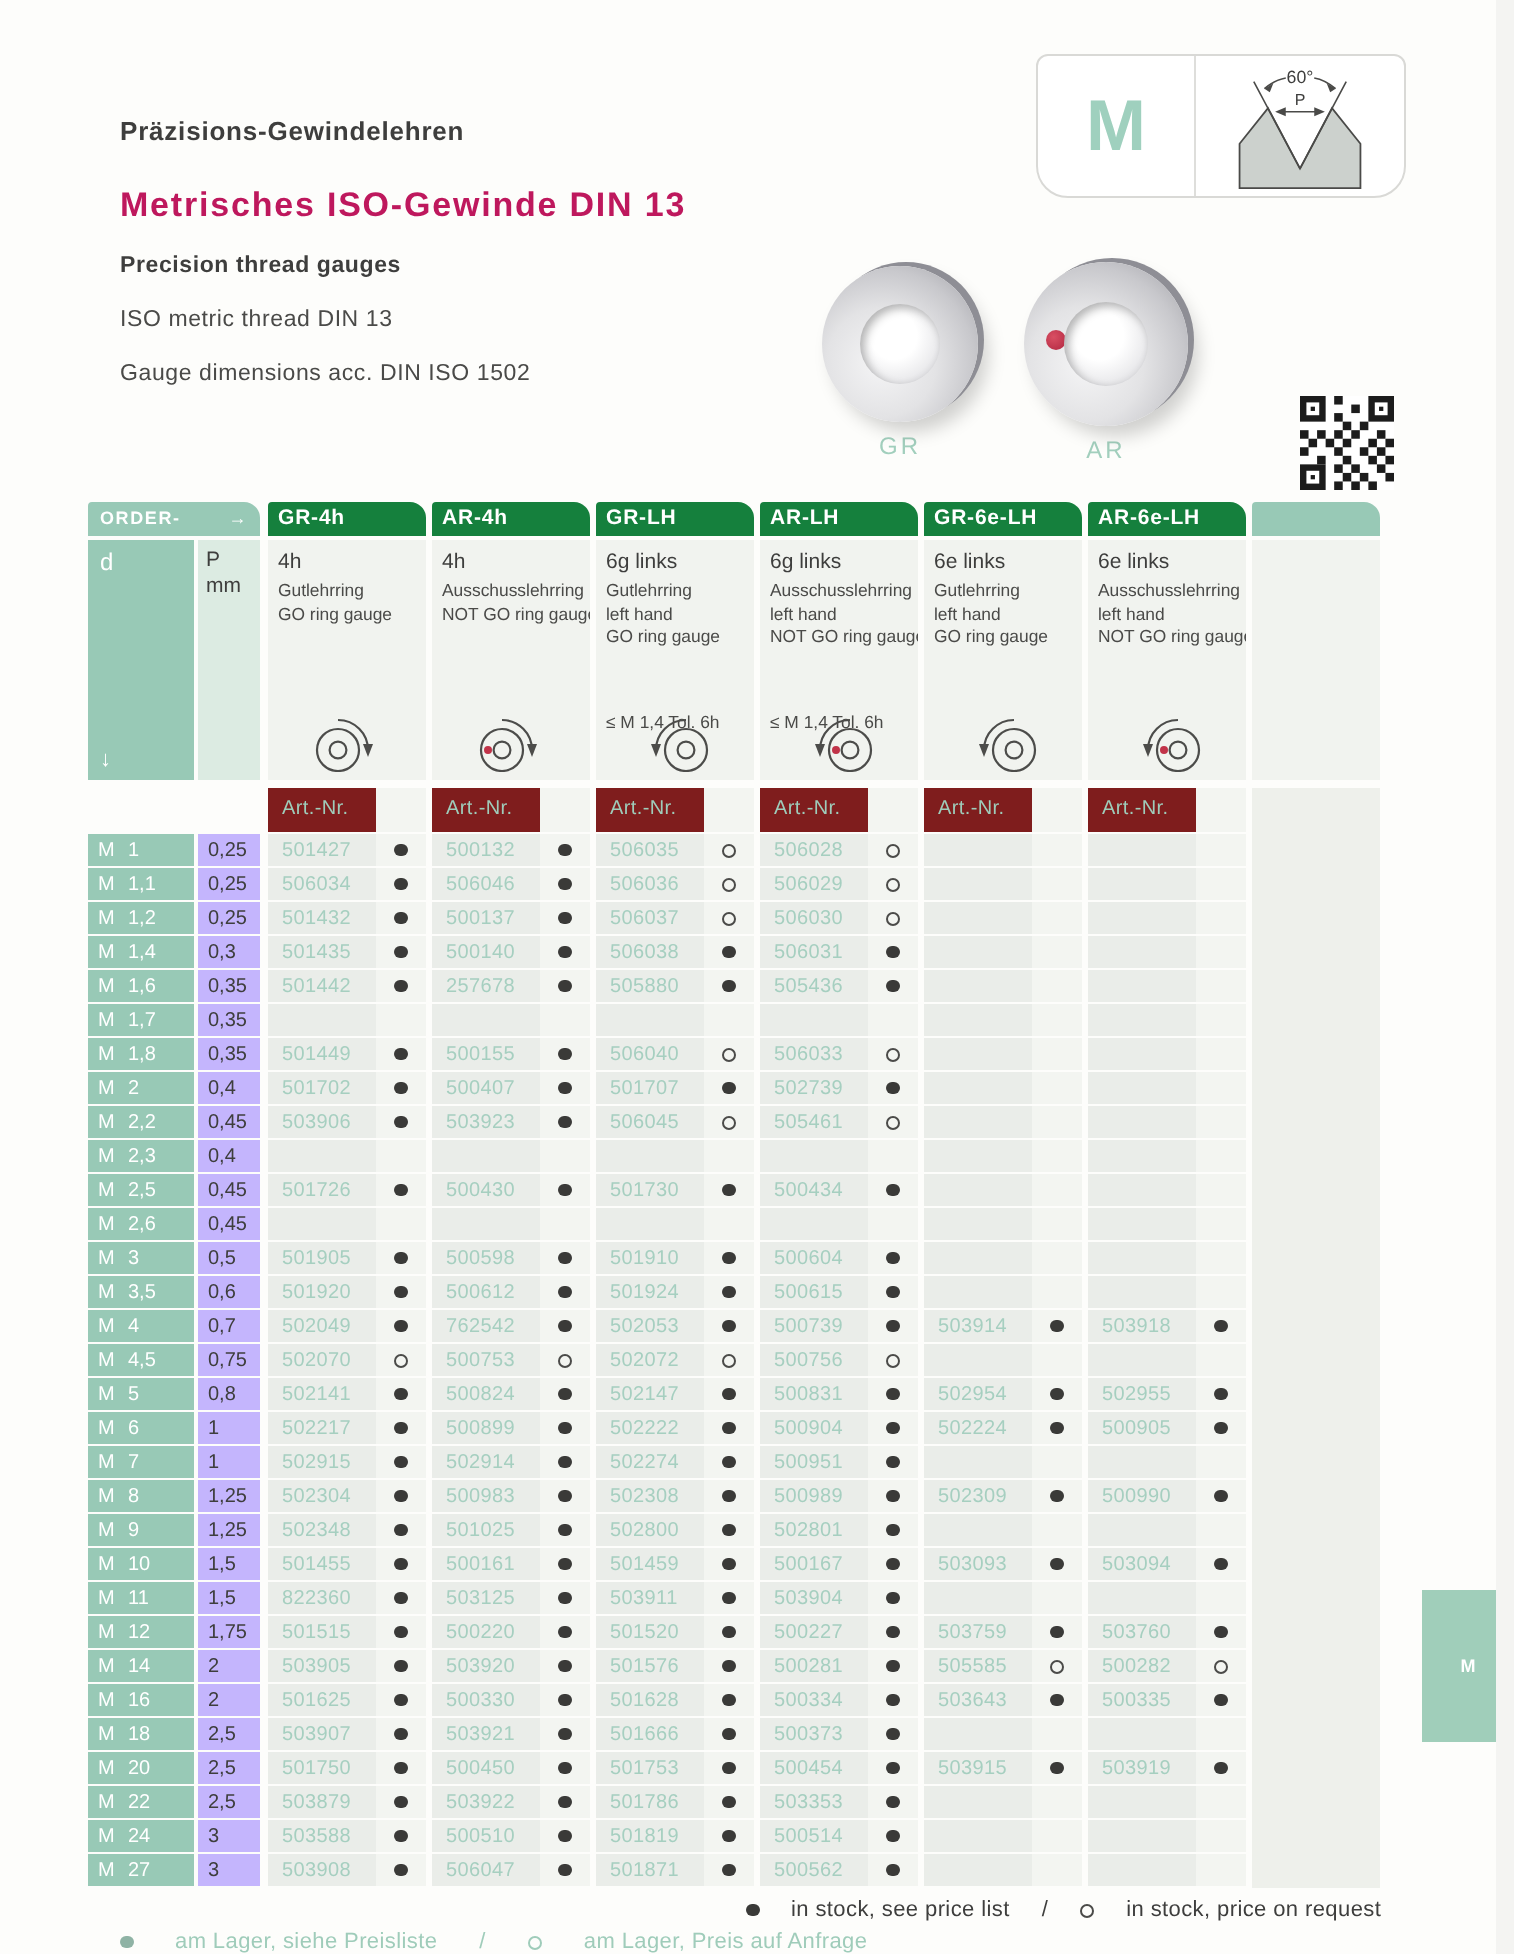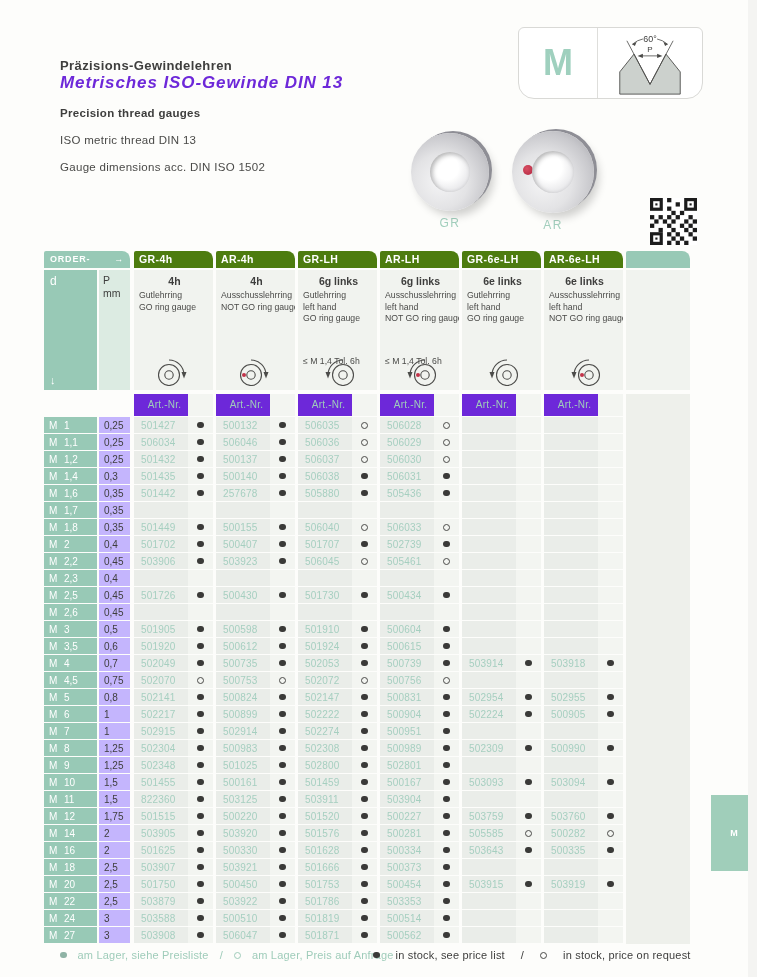--- a/index.html
+++ b/index.html
@@ -5,21 +5,21 @@
   html,body{margin:0;padding:0;}
   body{
     width:757px;height:977px;position:relative;overflow:hidden;
     background:#fdfdfb;
     font-family:"Liberation Sans", sans-serif;
     color:#3e3e3d;
   }
   
   .titles{position:absolute;left:60px;top:58px;}
   .t-de{font-size:13px;font-weight:bold;letter-spacing:.4px;color:#3e3e3d;}
-  .t-sub{font-size:17px;font-weight:bold;letter-spacing:.9px;color:#6d28d9;margin-top:0;font-style:italic;}
+  .t-sub{font-size:17px;font-weight:bold;letter-spacing:.9px;color:#be185d;margin-top:20px;}
   .t-note{font-size:12px;letter-spacing:.4px;color:#4a4a48;margin-top:5px;}
   .t-en{font-size:11.5px;font-weight:bold;letter-spacing:.3px;color:#3e3e3d;margin-top:14px;}
   .t-en2{font-size:11.5px;letter-spacing:.3px;color:#4a4a48;margin-top:15px;}
   
   .badge{position:absolute;left:518px;top:27px;width:183px;height:70px;background:#fff;
     border:1.5px solid #d9d9d6;border-radius:6px 6px 16px 16px;display:flex;}
   .badge-m{width:78px;display:flex;align-items:center;justify-content:center;
     font-size:36px;font-weight:bold;color:#9fd0be;border-right:1px solid #dededb;}
   .badge-p{flex:1;display:flex;align-items:center;justify-content:center;}
   
@@ -36,62 +36,62 @@
     background:radial-gradient(circle at 38% 35%, #d94f63, #b02740);}
   .glabel{margin-top:5px;font-size:12px;letter-spacing:1.5px;color:#a2cfbd;}
   
   .qr{position:absolute;left:650px;top:198px;}
   
   .gtable{position:absolute;left:44px;top:251px;width:646px;}
   .hrow{display:flex;height:17px;margin-bottom:2px;}
   .oc-block{width:86px;margin-right:4px;background:#98c9b6;color:#fff;border-radius:2px 8px 0 0;
     font-size:9px;font-weight:bold;letter-spacing:.8px;line-height:17px;
     display:flex;justify-content:space-between;padding:0 6px;box-sizing:border-box;}
-  .hblock{width:79px;margin-right:3px;background:#4d7c0f;color:#fff;border-radius:2px 8px 0 0;
+  .hblock{width:79px;margin-right:3px;background:#15803d;color:#fff;border-radius:2px 8px 0 0;
     font-size:10.5px;font-weight:bold;letter-spacing:.4px;line-height:17px;
     padding-left:5px;box-sizing:border-box;white-space:nowrap;overflow:hidden;}
   .hfill{width:64px;background:#98c9b6;border-radius:2px 8px 0 0;}
   .drow{display:flex;height:120px;margin-bottom:4px;}
   .d-block{width:53px;margin-right:2px;background:#98c9b6;color:#fff;position:relative;
     font-size:12px;padding:4px 0 0 6px;box-sizing:border-box;}
   .d-arrow{position:absolute;left:6px;bottom:4px;font-size:11px;}
   .p-block{width:31px;margin-right:4px;background:#dcebe2;color:#3e3e3d;
     font-size:10.5px;line-height:13px;padding:4px 0 0 4px;box-sizing:border-box;}
   .dblock{width:79px;margin-right:3px;background:#f1f3ef;position:relative;
     padding:4px 3px 0 5px;box-sizing:border-box;overflow:hidden;}
   .dblock .dl{font-size:8.7px;line-height:11.5px;color:#4a4a48;white-space:nowrap;}
-  .dblock .dl.b{font-size:10.5px;font-weight:bold;color:#3e3e3d;line-height:14px;margin-bottom:2px;text-align:center;}
+  .dblock .dl.b{font-size:10.5px;font-weight:normal;color:#3e3e3d;line-height:14px;margin-bottom:2px;}
   .dblock .note{font-size:8.7px;color:#4a4a48;margin-top:31px;white-space:nowrap;}
   .ricon{position:absolute;bottom:4px;left:0;width:100%;display:flex;justify-content:center;}
   .dfill{width:64px;background:#f1f3ef;}
   .fill-panel{position:absolute;left:582px;top:143px;width:64px;height:550px;background:#eef0eb;}
   .artrow{display:flex;height:22px;margin-bottom:1px;position:relative;z-index:1;}
   .artrow .spacer{width:86px;margin-right:4px;}
-  .artrow .art{width:54px;background:#6d28d9;color:#9fccba;font-size:10px;letter-spacing:.2px;
-    line-height:22px;padding-left:7px;box-sizing:border-box;text-align:center;}
+  .artrow .art{width:54px;background:#7f1d1d;color:#9fccba;font-size:10px;letter-spacing:.2px;
+    line-height:22px;padding-left:7px;box-sizing:border-box;}
   .artrow .dotc{width:25px;background:#f3f5f1;margin-right:3px;}
   .trow{display:flex;height:16px;margin-bottom:1px;position:relative;z-index:1;}
   .cell-label{width:53px;margin-right:2px;background:#98c9b6;color:#fff;font-size:10px;
     display:flex;align-items:center;padding:0 5px;box-sizing:border-box;}
   .cell-label .m{width:15px;}
   .cell-p{width:31px;margin-right:4px;background:#c4b5fd;color:#3e3e3d;font-size:10px;
     display:flex;align-items:center;padding-left:5px;box-sizing:border-box;}
   .pcol{display:flex;margin-right:3px;}
   .pcol .art{width:54px;background:#eaede9;color:#a6cfc0;font-size:10px;letter-spacing:.2px;
     display:flex;align-items:center;padding-left:7px;box-sizing:border-box;}
   .pcol .dotc{width:25px;background:#f3f5f1;display:flex;align-items:center;justify-content:center;}
   .dot-full{width:6.5px;height:6.5px;border-radius:50%;background:#3a3a38;display:inline-block;}
   .dot-open{width:7px;height:7px;border-radius:50%;border:1.3px solid #4b4b49;box-sizing:border-box;
     display:inline-block;background:transparent;}
   
   .sidetab{position:absolute;left:711px;top:795px;width:46px;height:76px;background:#a0ceba;
     color:#fff;font-size:9px;font-weight:bold;display:flex;align-items:center;justify-content:center;}
   
   .footer{position:absolute;top:949px;left:60px;width:660px;font-size:11px;letter-spacing:.2px;}
-  .leg-de{position:absolute;left:0;top:0;color:#9fccba;display:flex;align-items:center;gap:11px;}
+  .leg-de{position:absolute;left:0;top:16px;color:#9fccba;display:flex;align-items:center;gap:21px;}
   .leg-en{position:absolute;left:313px;top:0;color:#3e3e3d;display:flex;align-items:center;gap:16px;}
   .leg-de .dot-full{background:#8fb3a5;}
   .leg-de .dot-open{border-color:#9fccba;}
   .page-edge{position:absolute;left:748px;top:0;width:9px;height:977px;background:#f4f4f2;}
 </style>
 </head>
 <body>
 
 <div class="titles">
   <div class="t-de">Präzisions-Gewindelehren</div>
@@ -838,21 +838,21 @@
           <span>4</span>
         </div>
         <div class="cell-p">0,7</div>
         <div class="pcol">
           <div class="art">502049</div>
           <div class="dotc">
             <span class="dot-full"></span>
           </div>
         </div>
         <div class="pcol">
-          <div class="art">500735</div>
+          <div class="art">762542</div>
           <div class="dotc">
             <span class="dot-full"></span>
           </div>
         </div>
         <div class="pcol">
           <div class="art">502053</div>
           <div class="dotc">
             <span class="dot-full"></span>
           </div>
         </div>

